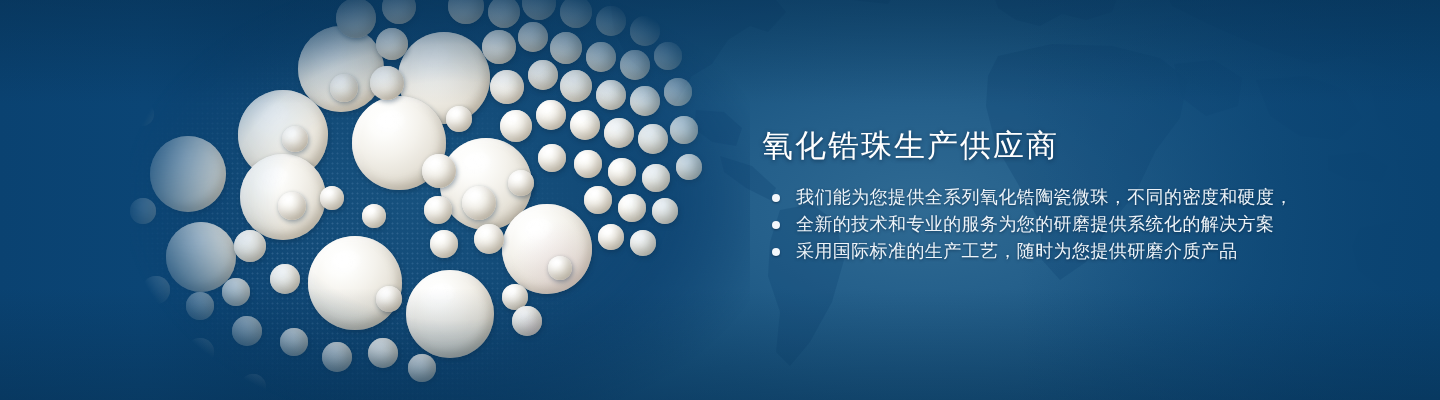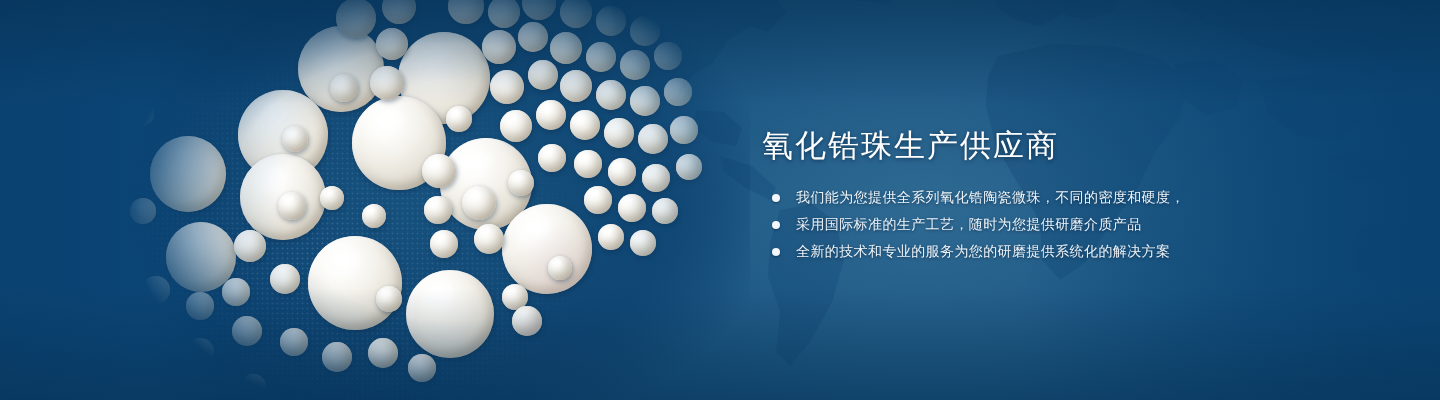--- a/index.html
+++ b/index.html
@@ -97,21 +97,21 @@
     white-space:nowrap;
   }
   .bullets{
     position:absolute;top:170px;left:2px;
     list-style:none;margin:0;padding:0;
   }
   .bullet{
     position:relative;
     padding-left:32px;
     margin-bottom:4px;
-    font-size:14px;
+    font-size:18px;
     line-height:23px;
     color:#eef4f9;
     text-shadow:0 1px 3px rgba(2,28,54,0.60);
     letter-spacing:0.4px;
     white-space:nowrap;
   }
   .bullet .dot{
     position:absolute;left:8px;top:8px;
     width:8px;height:8px;border-radius:50%;
     background:#f3f7fb;
@@ -260,23 +260,23 @@
 
     <ul class="bullets">
 
       <li class="bullet">
         <span class="dot"></span>
         <span>我们能为您提供全系列氧化锆陶瓷微珠，不同的密度和硬度，</span>
       </li>
 
       <li class="bullet">
         <span class="dot"></span>
-        <span>采用国际标准的生产工艺，随时为您提供研磨介质产品</span>
+        <span>全新的技术和专业的服务为您的研磨提供系统化的解决方案</span>
       </li>
 
       <li class="bullet">
         <span class="dot"></span>
-        <span>全新的技术和专业的服务为您的研磨提供系统化的解决方案</span>
+        <span>采用国际标准的生产工艺，随时为您提供研磨介质产品</span>
       </li>
 
     </ul>
   </div>
 </div>
 
 </body></html>

